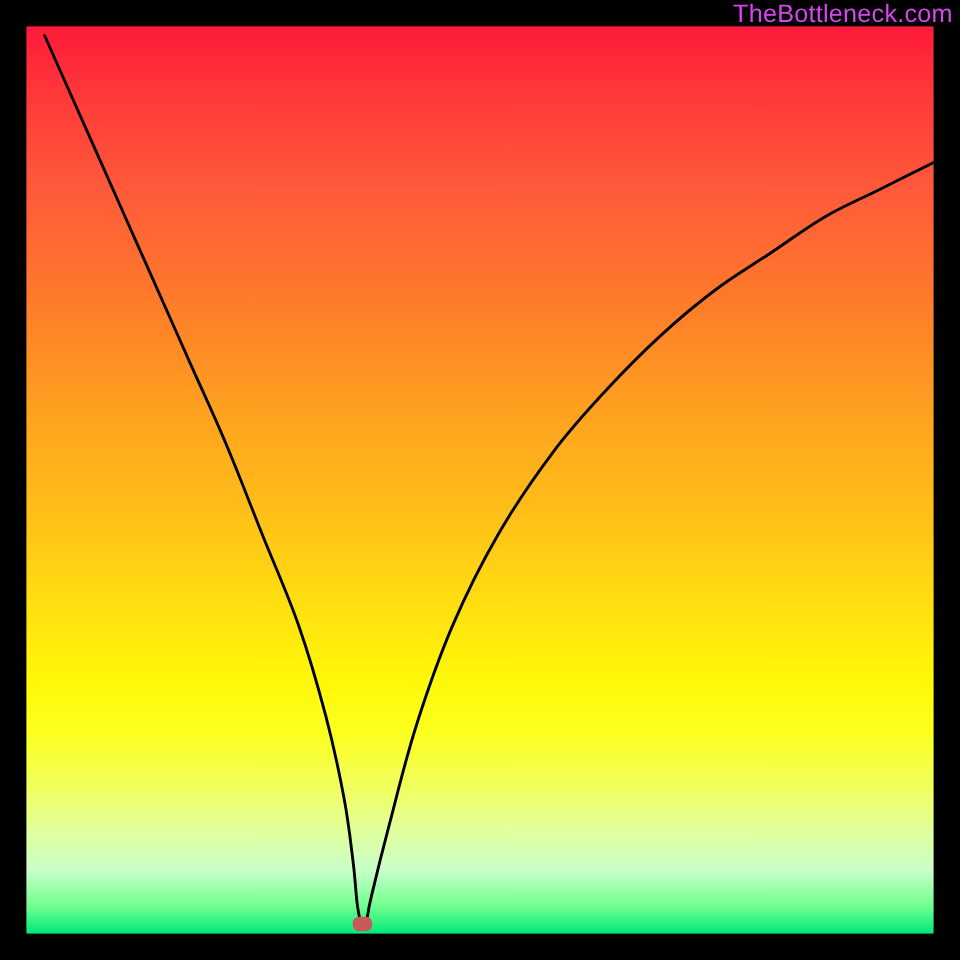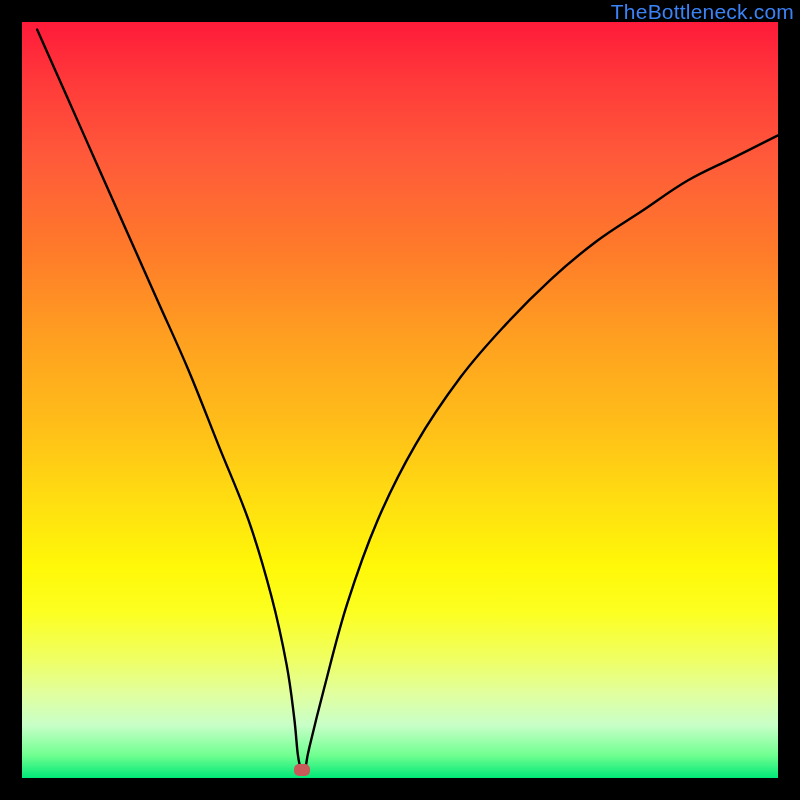--- a/index.html
+++ b/index.html
@@ -48,21 +48,21 @@
     background: #c95a5a;
     border-radius: 5px;
     transform: translate(-50%, -50%);
   }
   .watermark {
     position: absolute;
     top: 0px;
     right: 6px;
     font-family: Arial, Helvetica, sans-serif;
     font-size: 21px;
-    color: #3b82f6;
+    color: #d946ef;
     letter-spacing: 0.2px;
   }
 </style>
 </head>
 <body>
 
 <div class="chart-container">
   <div class="plot-area">
     <svg class="curve" viewBox="0 0 756 756" preserveAspectRatio="none">
       <path id="curve-path" fill="none" stroke="#000" stroke-width="2.4" stroke-linecap="round" stroke-linejoin="round" d="M 15.12 7.56 C 20.56 19.81, 34.47 51.11, 45.36 75.60 C 56.25 100.09, 64.71 119.15, 75.60 143.64 C 86.49 168.13, 94.95 187.19, 105.84 211.68 C 116.73 236.17, 125.19 255.23, 136.08 279.72 C 146.97 304.21, 155.43 321.90, 166.32 347.76 C 177.21 373.62, 185.67 396.14, 196.56 423.36 C 207.45 450.58, 217.27 471.74, 226.80 498.96 C 236.33 526.18, 242.68 548.70, 249.48 574.56 C 256.28 600.42, 260.52 620.83, 264.60 642.60 C 268.68 664.37, 270.12 679.19, 272.16 695.52 C 274.20 711.85, 274.58 723.79, 275.94 733.32 C 277.30 742.85, 278.36 746.40, 279.72 748.44 C 281.08 750.48, 282.14 748.74, 283.50 744.66 C 284.86 740.58, 283.88 740.05, 287.28 725.76 C 290.68 711.47, 295.60 691.14, 302.40 665.28 C 309.20 639.42, 315.55 612.06, 325.08 582.12 C 334.61 552.18, 343.07 527.54, 355.32 498.96 C 367.57 470.38, 378.15 449.22, 393.12 423.36 C 408.09 397.50, 422.15 377.09, 438.48 355.32 C 454.81 333.55, 467.51 320.09, 483.84 302.40 C 500.17 284.71, 512.87 272.01, 529.20 257.04 C 545.53 242.07, 558.23 231.49, 574.56 219.24 C 590.89 206.99, 603.59 199.89, 619.92 189.00 C 636.25 178.11, 648.95 168.29, 665.28 158.76 C 681.61 149.23, 694.31 144.24, 710.64 136.08 C 726.97 127.92, 747.84 117.48, 756.00 113.40"></path>

